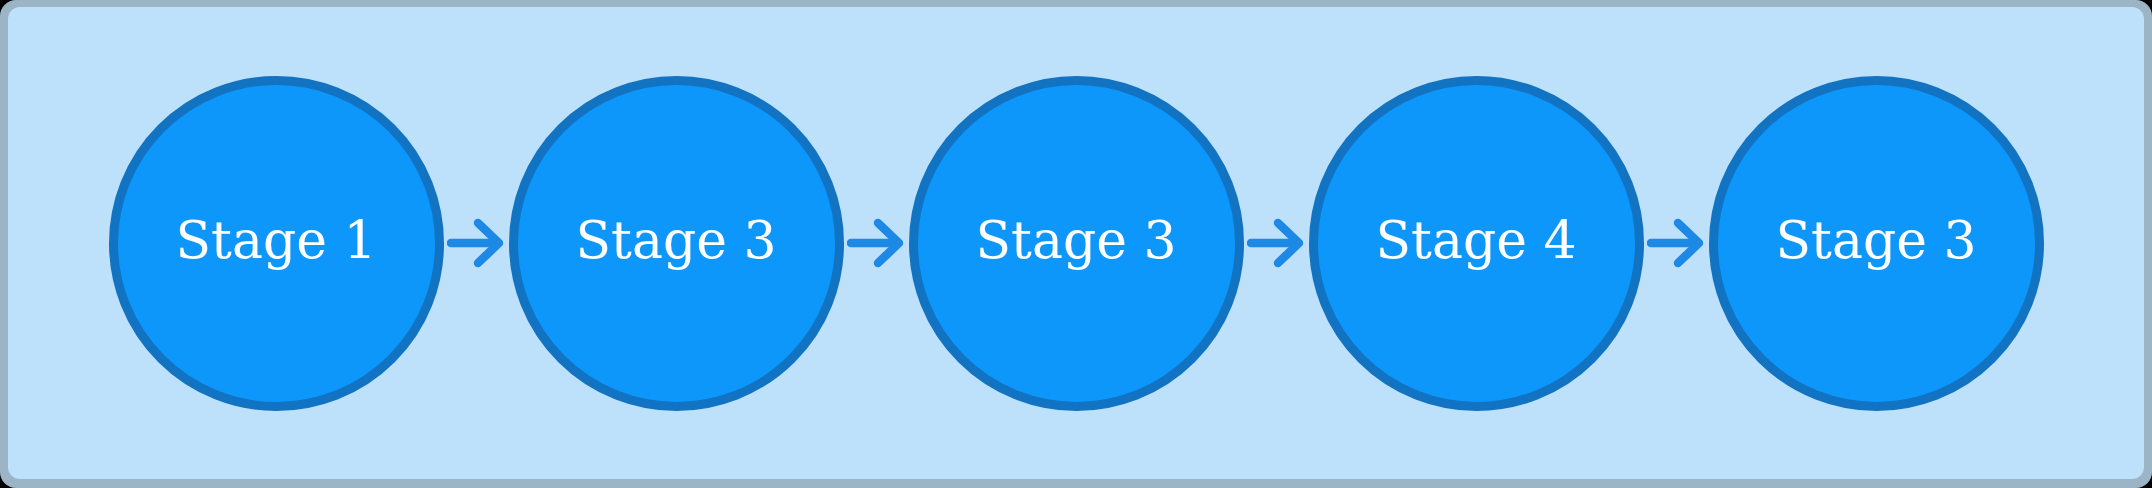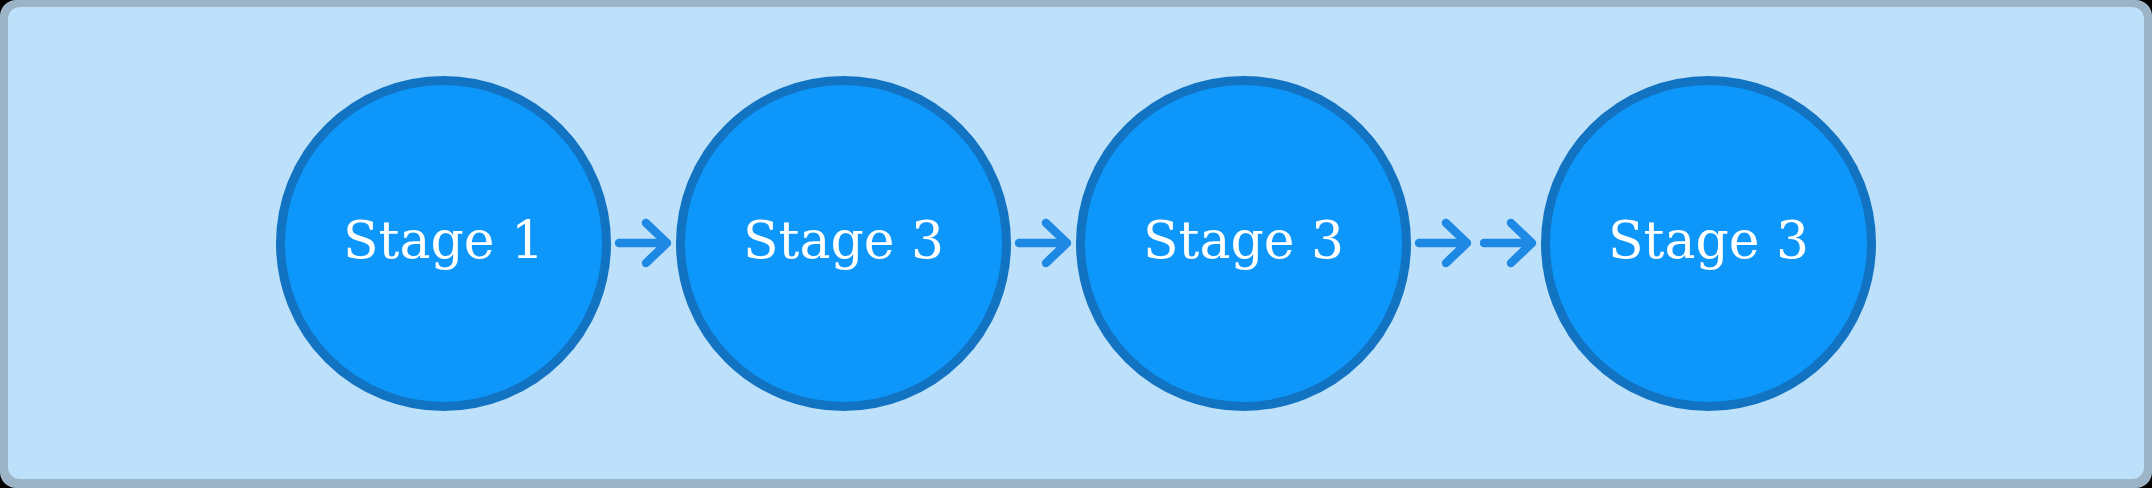--- a/index.html
+++ b/index.html
@@ -101,20 +101,23 @@
     <span class="stage-label">Stage 3</span>
   </div>
 
   <div class="arrow">
     <svg width="58" height="50" viewBox="0 0 58 50" aria-hidden="true">
       <line x1="4" y1="25" x2="47" y2="25"></line>
       <polyline points="31,5 52,25 31,45"></polyline>
     </svg>
   </div>
 
+  <div class="stage">
+    <span class="stage-label">Stage 4</span>
+  </div>
 
   <div class="arrow">
     <svg width="58" height="50" viewBox="0 0 58 50" aria-hidden="true">
       <line x1="4" y1="25" x2="47" y2="25"></line>
       <polyline points="31,5 52,25 31,45"></polyline>
     </svg>
   </div>
 
   <div class="stage">
     <span class="stage-label">Stage 3</span>

